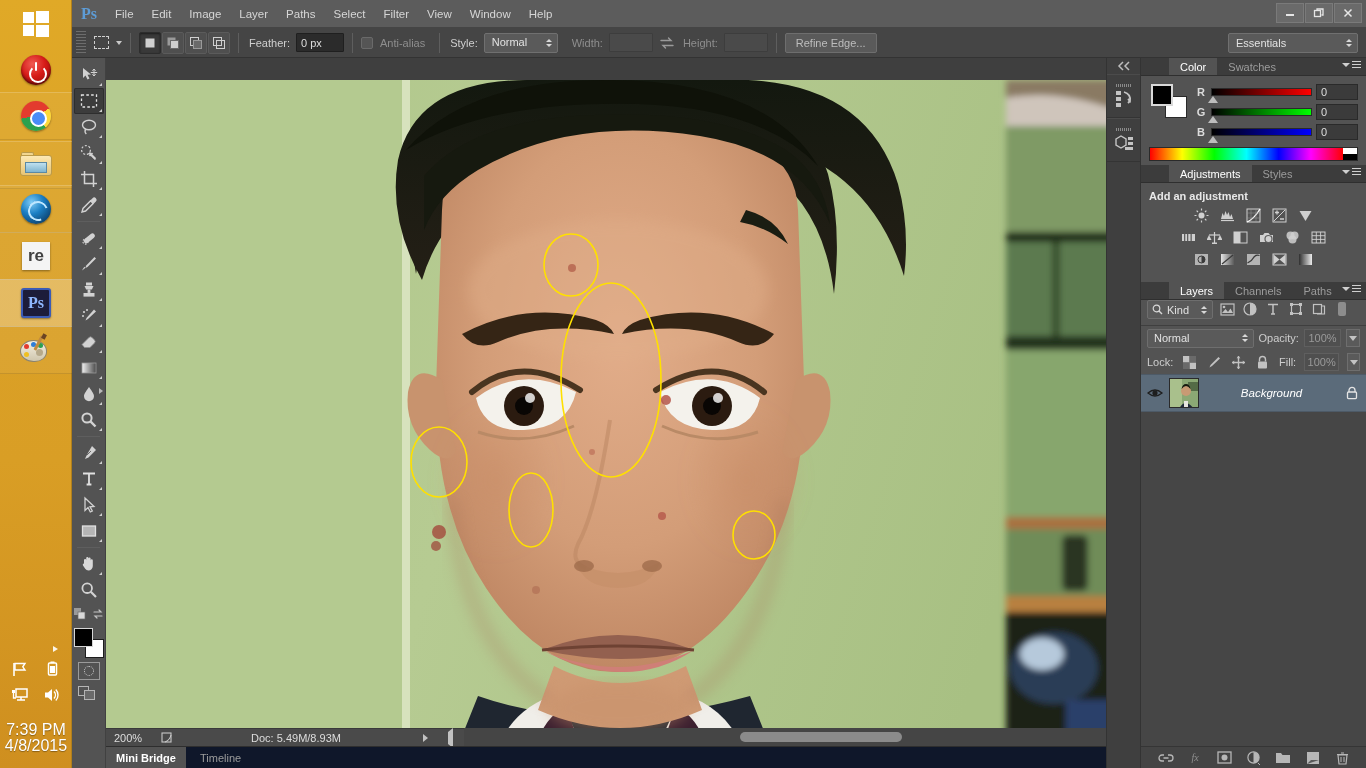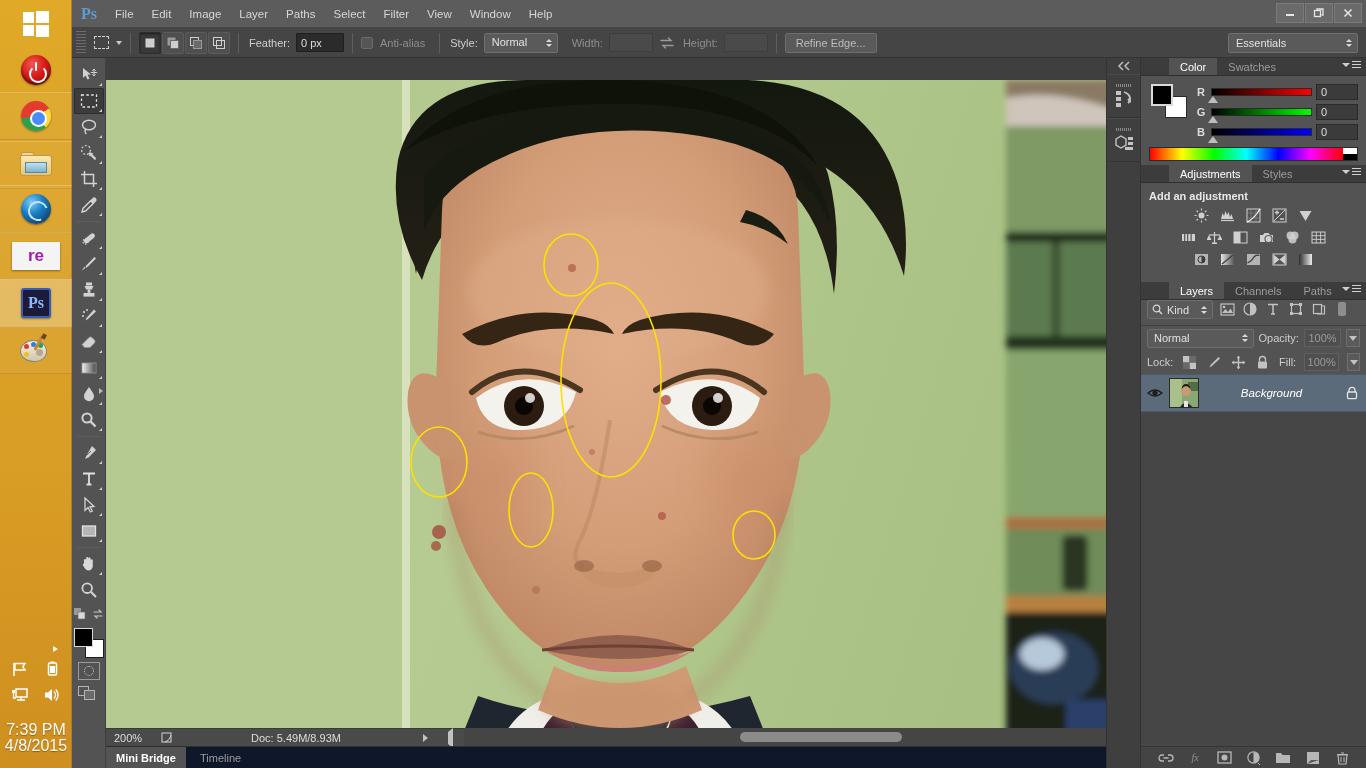--- a/index.html
+++ b/index.html
@@ -80,22 +80,22 @@
   .ico-folder .d3{position:absolute;left:16px;top:4px;width:4px;height:3px;background:#e8c13b;}
 
   
   .ico-orb{width:30px;height:30px;border-radius:50%;
     background:radial-gradient(circle at 35% 28%, #7ecbf5 0%, #1b7fc4 40%, #0c3c66 85%, #06203a 100%);
     box-shadow:0 1px 2px rgba(0,0,0,.45); position:relative;}
   .ico-orb:after{content:"";position:absolute;left:7px;top:7px;width:16px;height:16px;border-radius:50%;
     border:2px solid #bfe7ff;border-right-color:transparent;transform:rotate(25deg);}
 
   
-  .ico-re{width:48px;height:28px;background:#f4f4f4;display:flex;align-items:center;justify-content:center;
-    font-family:"Liberation Sans",sans-serif;font-size:17px;font-weight:600;color:#a21caf;
+  .ico-re{width:28px;height:28px;background:#f4f4f4;display:flex;align-items:center;justify-content:center;
+    font-family:"Liberation Sans",sans-serif;font-size:17px;font-weight:600;color:#404040;
     box-shadow:0 1px 2px rgba(0,0,0,.4);}
 
   
   .ico-ps{width:30px;height:30px;background:#1c1c3a;border:2px solid #3b5bb5;border-radius:3px;
     display:flex;align-items:center;justify-content:center;color:#8fb7ff;
     font-size:16px;font-weight:700;font-family:"Liberation Serif",serif;
     box-shadow:0 1px 2px rgba(0,0,0,.4);}
 
   
   .ico-paint{width:32px;height:28px;position:relative;}

